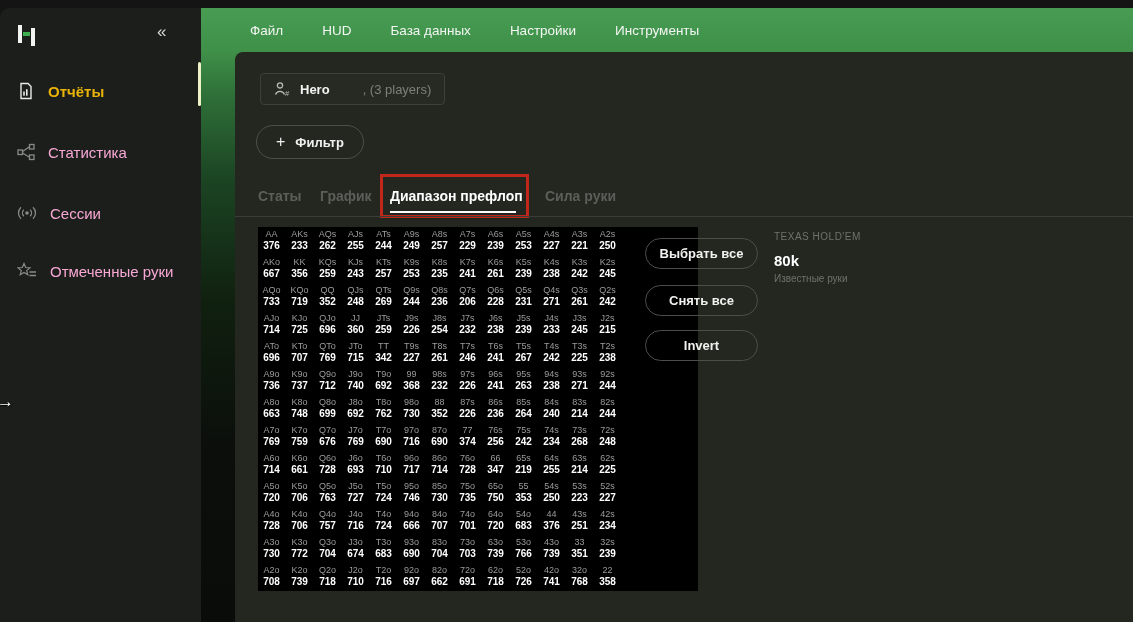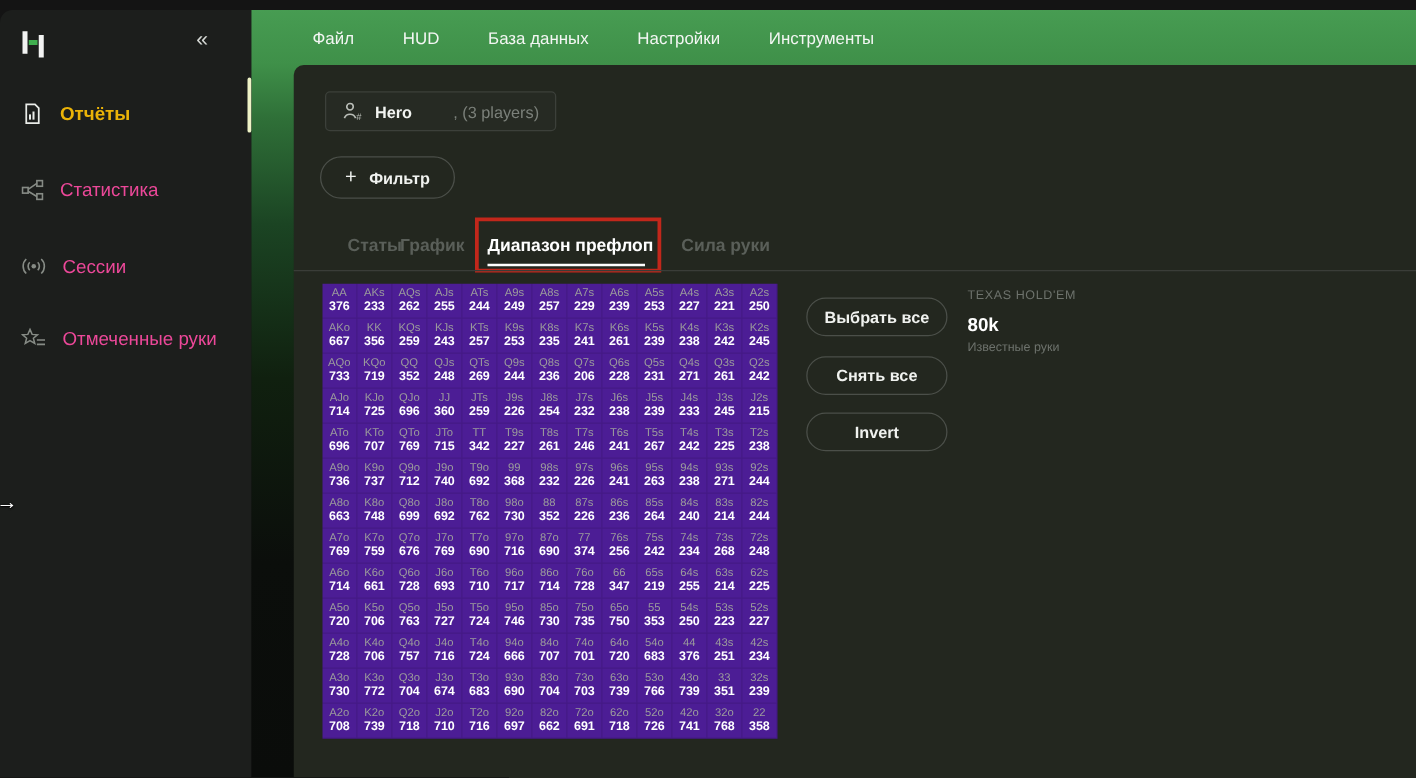--- a/index.html
+++ b/index.html
@@ -25,21 +25,21 @@
     background:#1c1e1c; border-radius:10px 0 0 0;
   }
   .logo { position:absolute; left:18px; top:17px; width:20px; height:21px; }
   .logo .b1 { position:absolute; left:0;  top:0;  width:4px; height:18px; background:#f2f3f2; }
   .logo .b2 { position:absolute; left:13px; top:3px; width:4px; height:18px; background:#f2f3f2; }
   .logo .gd { position:absolute; left:5px; top:7px; width:7px; height:4px; background:#3fae4e; }
   .collapse-btn { position:absolute; left:157px; top:14px; color:#d6d9d5; font-size:17px; cursor:pointer; }
   .nav-item {
     position:absolute; left:0; width:201px; height:34px;
     display:flex; align-items:center; padding-left:17px; gap:13px;
-    color:#ec4899; font-size:15px; cursor:pointer;
+    color:#f9a8d4; font-size:15px; cursor:pointer;
   }
   .nav-item.active { color:#eab308; font-weight:bold; }
   .nav-item svg { flex:0 0 auto; }
   .nav-ind { position:absolute; left:198px; top:54px; width:3px; height:44px; background:#eef2c6; border-radius:2px; }
   
   .panel {
     position:absolute; left:235px; top:52px; width:898px; height:570px;
     background:#23271f; border-radius:8px 0 0 0;
   }
   .chip {
@@ -57,23 +57,23 @@
   .filter-btn { position:absolute; left:21px; top:73px; height:34px; padding:0 19px; }
   .filter-btn .plus { font-size:16px; font-weight:normal; }
   
   .tab { position:absolute; top:136px; font-size:14px; font-weight:bold; color:#5a5f59; cursor:pointer; white-space:nowrap; }
   .tab.active { color:#ffffff; }
   .tab-underline { position:absolute; left:155px; top:159px; width:126px; height:2px; background:#ffffff; }
   .anno-box { position:absolute; left:145px; top:122px; width:149px; height:44px; border:3px solid #c2271b; }
   .tabs-divider { position:absolute; left:0; top:164px; width:898px; height:1px; background:#3a3d38; }
   
   .matrix {
-    position:absolute; left:23px; top:175px; width:364px; height:364px;
+    position:absolute; left:23px; top:175px; width:440px; height:364px;
     display:grid; grid-template-columns:repeat(13,28px); grid-auto-rows:28px;
-    background:#4c1d95;
+    background:#000000;
   }
   .cell {
     display:flex; flex-direction:column; align-items:center; justify-content:center;
     border-right:1px solid rgba(0,0,0,0.10); border-bottom:1px solid rgba(0,0,0,0.10);
     cursor:pointer; overflow:hidden;
   }
   .cell .hl { font-size:9px;  line-height:11px; color:#9c9c9c; }
   .cell .hv { font-size:10px; line-height:12px; font-weight:bold; color:#ffffff; }
   
   .act-btn { position:absolute; left:410px; width:113px; height:31px; border-radius:16px; }
@@ -159,21 +159,21 @@
       </svg>
       <span class="cname">Hero</span>
         <span class="csub">, (3 players)</span>
     </div>
 
     <div class="pill-btn filter-btn">
       <span class="plus">+</span>
       <span>Фильтр</span>
     </div>
 
-    <span class="tab" style="left:23px;margin-left:20px;">Статы</span>
+    <span class="tab" style="left:23px;">Статы</span>
     <span class="tab" style="left:85px;">График</span>
     <span class="tab active" style="left:155px;">Диапазон префлоп</span>
     <span class="tab" style="left:310px;">Сила руки</span>
     <div class="tab-underline"></div>
     <div class="anno-box"></div>
     <div class="tabs-divider"></div>
 
     <div class="matrix">
         <div class="cell">
           <span class="hl">AA</span>

